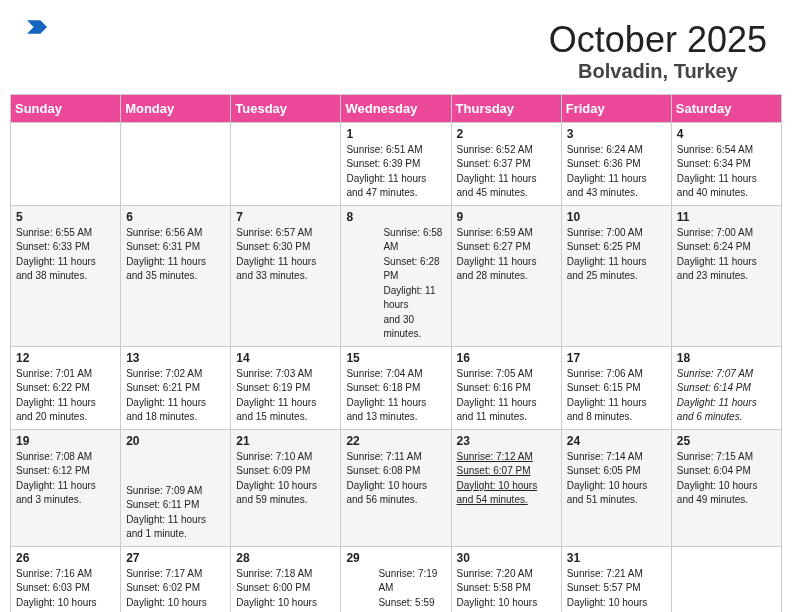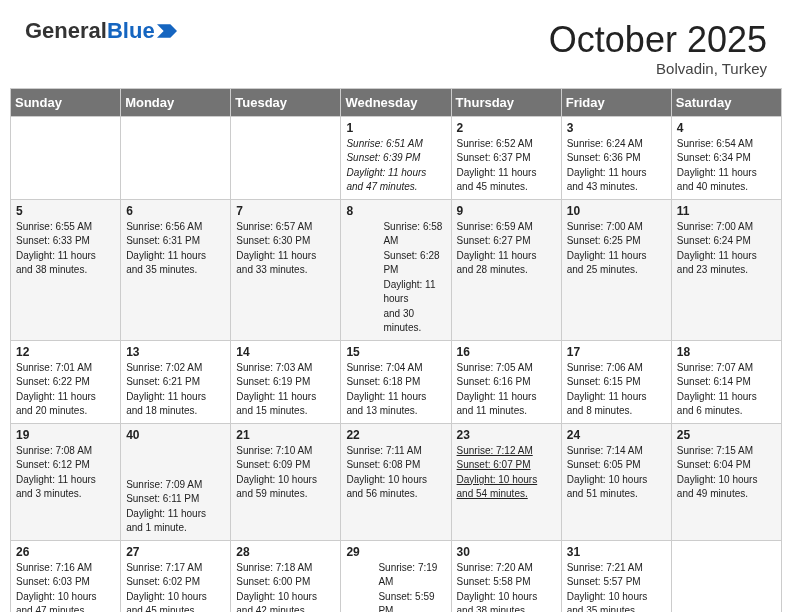--- a/index.html
+++ b/index.html
@@ -32,39 +32,40 @@
     .logo-arrow {
       width: 20px;
       height: 14px;
       margin-left: 2px;
     }
     .logo-row {
       display: flex;
       align-items: center;
     }
     .title-block {
-      text-align: right;
+      text-align: center;
     }
     .month-title {
       font-size: 36px;
       font-weight: normal;
       color: #222;
       line-height: 1.1;
     }
     .location {
-      font-size: 15px;
+      font-size: 20px;
       color: #444;
+      font-weight: bold;
     }
     .calendar {
       width: 100%;
       border-collapse: collapse;
       margin-top: 6px;
     }
     .calendar thead th {
-      background-color: #737373;
+      background-color: #ec4899;
       color: #fff;
       font-size: 13px;
       font-weight: bold;
       padding: 6px 4px;
       border: 1px solid #ccc;
       text-align: left;
     }
     .calendar tbody td {
       border: 1px solid #ccc;
       vertical-align: top;
@@ -92,23 +93,20 @@
     .empty-cell {
       background: #fff !important;
     }
   </style>
 </head>
 <body>
 
 <div class="header">
   <div class="logo">
     <div class="logo-row">
-      <span class="logo-text">
-        <span class="general">General</span><span class="blue">Blue</span>
-      </span>
       <svg class="logo-arrow" viewBox="0 0 30 20" xmlns="http://www.w3.org/2000/svg">
         <polygon points="0,0 20,0 30,10 20,20 0,20 10,10" fill="#1565c0"></polygon>
       </svg>
     </div>
   </div>
   <div class="title-block">
     <div class="month-title">October 2025</div>
     <div class="location">Bolvadin, Turkey</div>
   </div>
 </div>
@@ -125,21 +123,21 @@
         <th>Saturday</th>
       </tr>
   </thead>
   <tbody id="calendar-body">
   <tr>
         <td class="empty-cell"></td>
         <td class="empty-cell"></td>
         <td class="empty-cell"></td>
         <td>
           <span class="day-num">1</span>
-          <div class="day-info" style="white-space: pre-line; font-style: italic;">Sunrise: 6:51 AM
+          <div class="day-info" style="white-space: pre-line;">Sunrise: 6:51 AM
 Sunset: 6:39 PM
 Daylight: 11 hours
 and 47 minutes.</div>
         </td>
         <td>
           <span class="day-num">2</span>
           <div class="day-info" style="white-space: pre-line;">Sunrise: 6:52 AM
 Sunset: 6:37 PM
 Daylight: 11 hours
 and 45 minutes.</div>
@@ -248,36 +246,36 @@
         </td>
         <td>
           <span class="day-num">17</span>
           <div class="day-info" style="white-space: pre-line;">Sunrise: 7:06 AM
 Sunset: 6:15 PM
 Daylight: 11 hours
 and 8 minutes.</div>
         </td>
         <td>
           <span class="day-num">18</span>
-          <div class="day-info" style="white-space: pre-line;">Sunrise: 7:07 AM
+          <div class="day-info" style="white-space: pre-line; font-style: italic;">Sunrise: 7:07 AM
 Sunset: 6:14 PM
 Daylight: 11 hours
 and 6 minutes.</div>
         </td>
       </tr>
       <tr>
         <td>
           <span class="day-num">19</span>
           <div class="day-info" style="white-space: pre-line;">Sunrise: 7:08 AM
 Sunset: 6:12 PM
 Daylight: 11 hours
 and 3 minutes.</div>
         </td>
         <td>
-          <span class="day-num">40</span>
+          <span class="day-num">20</span>
           <div class="day-info" style="white-space: pre-line; margin-top: 36px;">Sunrise: 7:09 AM
 Sunset: 6:11 PM
 Daylight: 11 hours
 and 1 minute.</div>
         </td>
         <td>
           <span class="day-num">21</span>
           <div class="day-info" style="white-space: pre-line;">Sunrise: 7:10 AM
 Sunset: 6:09 PM
 Daylight: 10 hours

